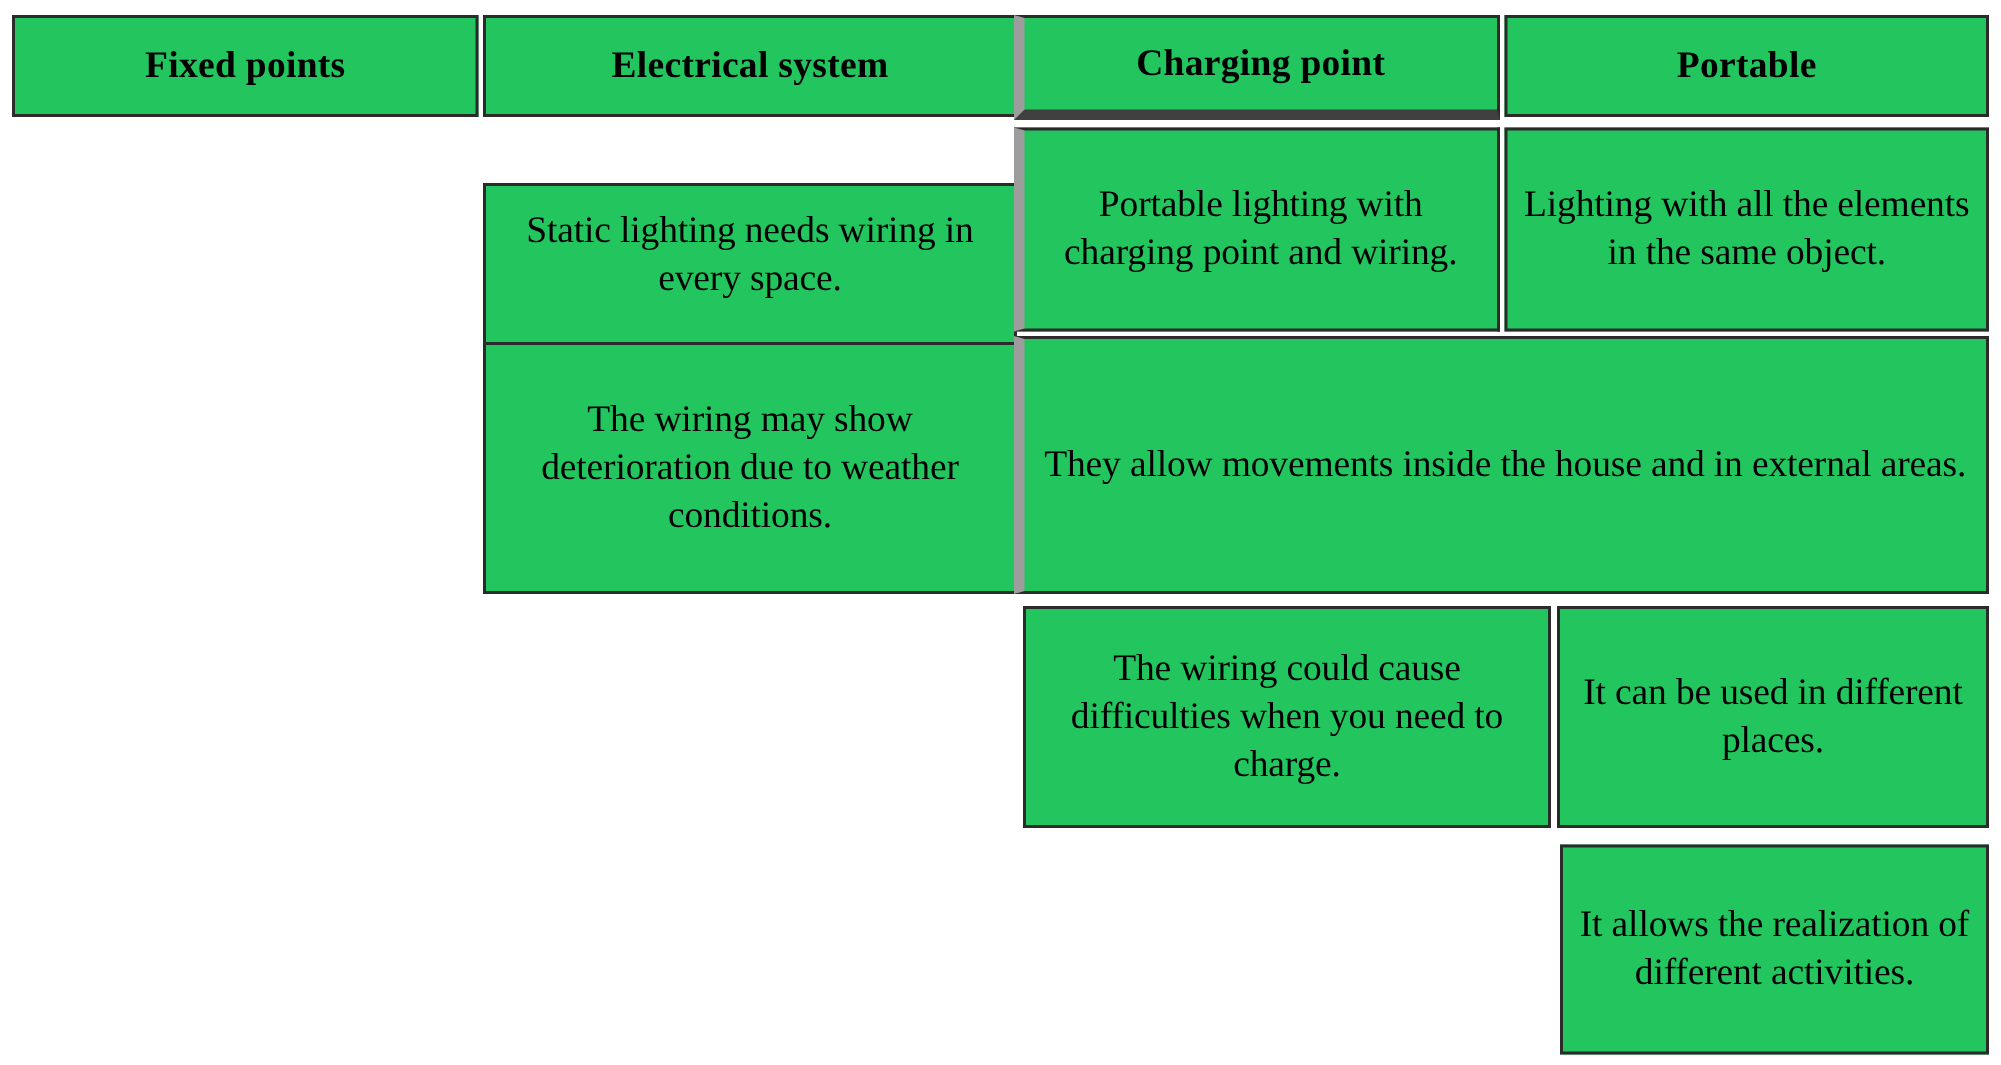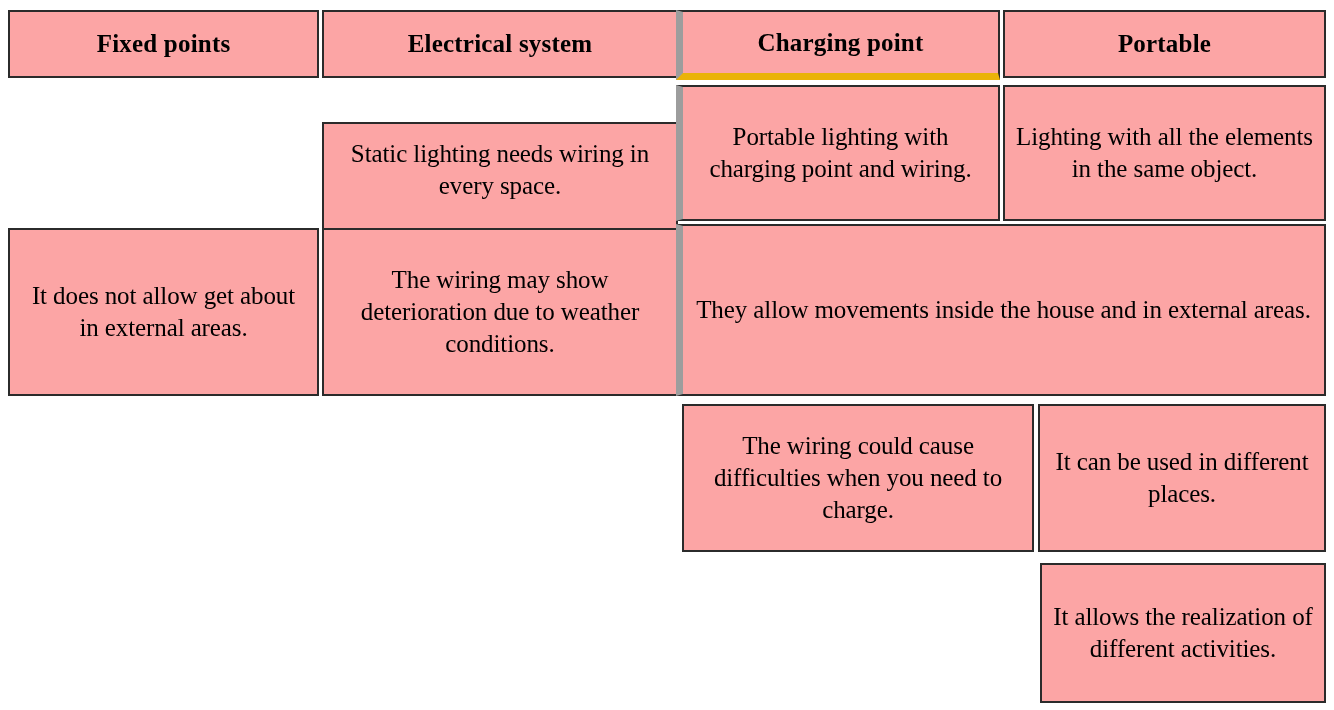--- a/index.html
+++ b/index.html
@@ -18,21 +18,21 @@
 
   #table-root {
     position: relative;
     width: 1334px;
     height: 710px;
   }
 
   .cell {
     position: absolute;
     box-sizing: border-box;
-    background: #fca5a5;
+    background: #22c55e;
     border: 2px solid #2b2b2b;
     display: flex;
     align-items: center;
     justify-content: center;
     text-align: center;
     padding: 4px 10px;
     font-size: 25px;
     line-height: 1.28;
     letter-spacing: -0.1px;
   }
@@ -42,21 +42,21 @@
     font-size: 25px;
     letter-spacing: 0.2px;
   }
 
   .cell .txt {
     display: block;
     width: 100%;
   }
 
   
-  .gb-bottom { border-bottom: 7px solid #eab308; }
+  .gb-bottom { border-bottom: 7px solid #404040; }
   .gb-left   { border-left: 7px solid #9d9d9d; }
 
   .align-top { align-items: flex-start; padding-top: 14px; }
 </style>
 </head>
 <body>
 
 <div id="table-root">
 
   <div class="cell header" style="left:8px; top:10px; width:311px; height:68px;">
@@ -81,23 +81,20 @@
   </div>
 
   <div class="cell gb-left" style="left:676px; top:85px; width:324px; height:136px;">
     <span class="txt">Portable lighting with charging point and wiring.</span>
   </div>
 
   <div class="cell" style="left:1003px; top:85px; width:323px; height:136px;">
     <span class="txt">Lighting with all the elements in the same object.</span>
   </div>
 
-  <div class="cell" style="left:8px; top:228px; width:311px; height:168px;">
-    <span class="txt">It does not allow get about in external areas.</span>
-  </div>
 
   <div class="cell" style="left:322px; top:228px; width:356px; height:168px;">
     <span class="txt">The wiring may show deterioration due to weather conditions.</span>
   </div>
 
   <div class="cell gb-left" style="left:676px; top:224px; width:650px; height:172px;">
     <span class="txt">They allow movements inside the house and in external areas.</span>
   </div>
 
   <div class="cell" style="left:682px; top:404px; width:352px; height:148px;">

